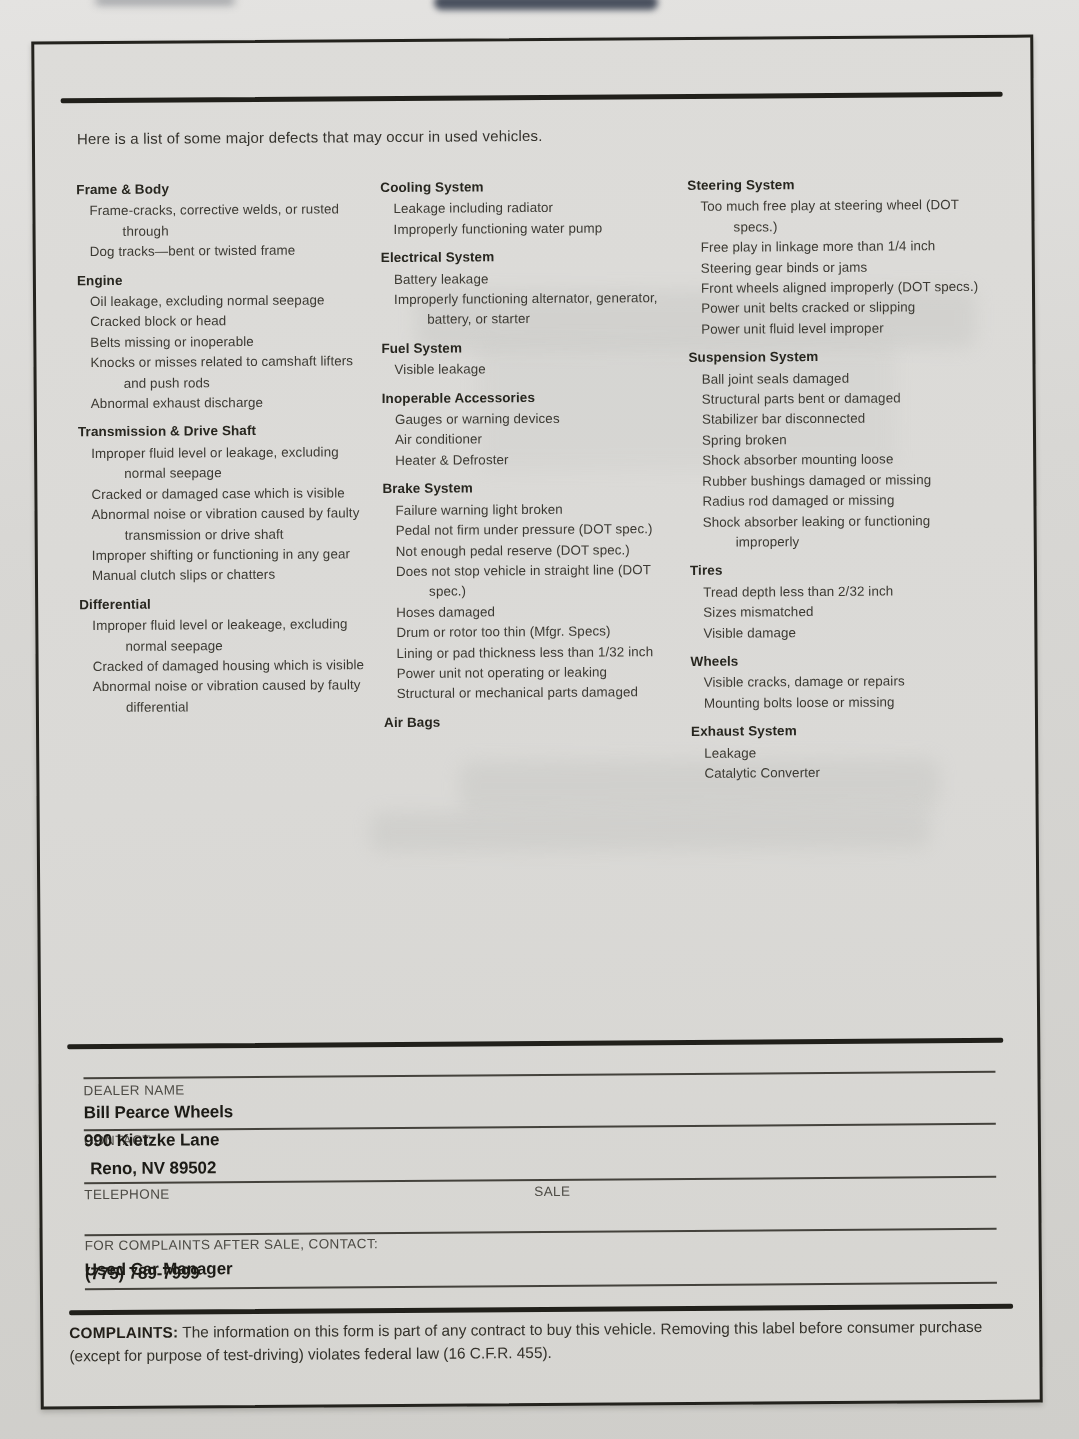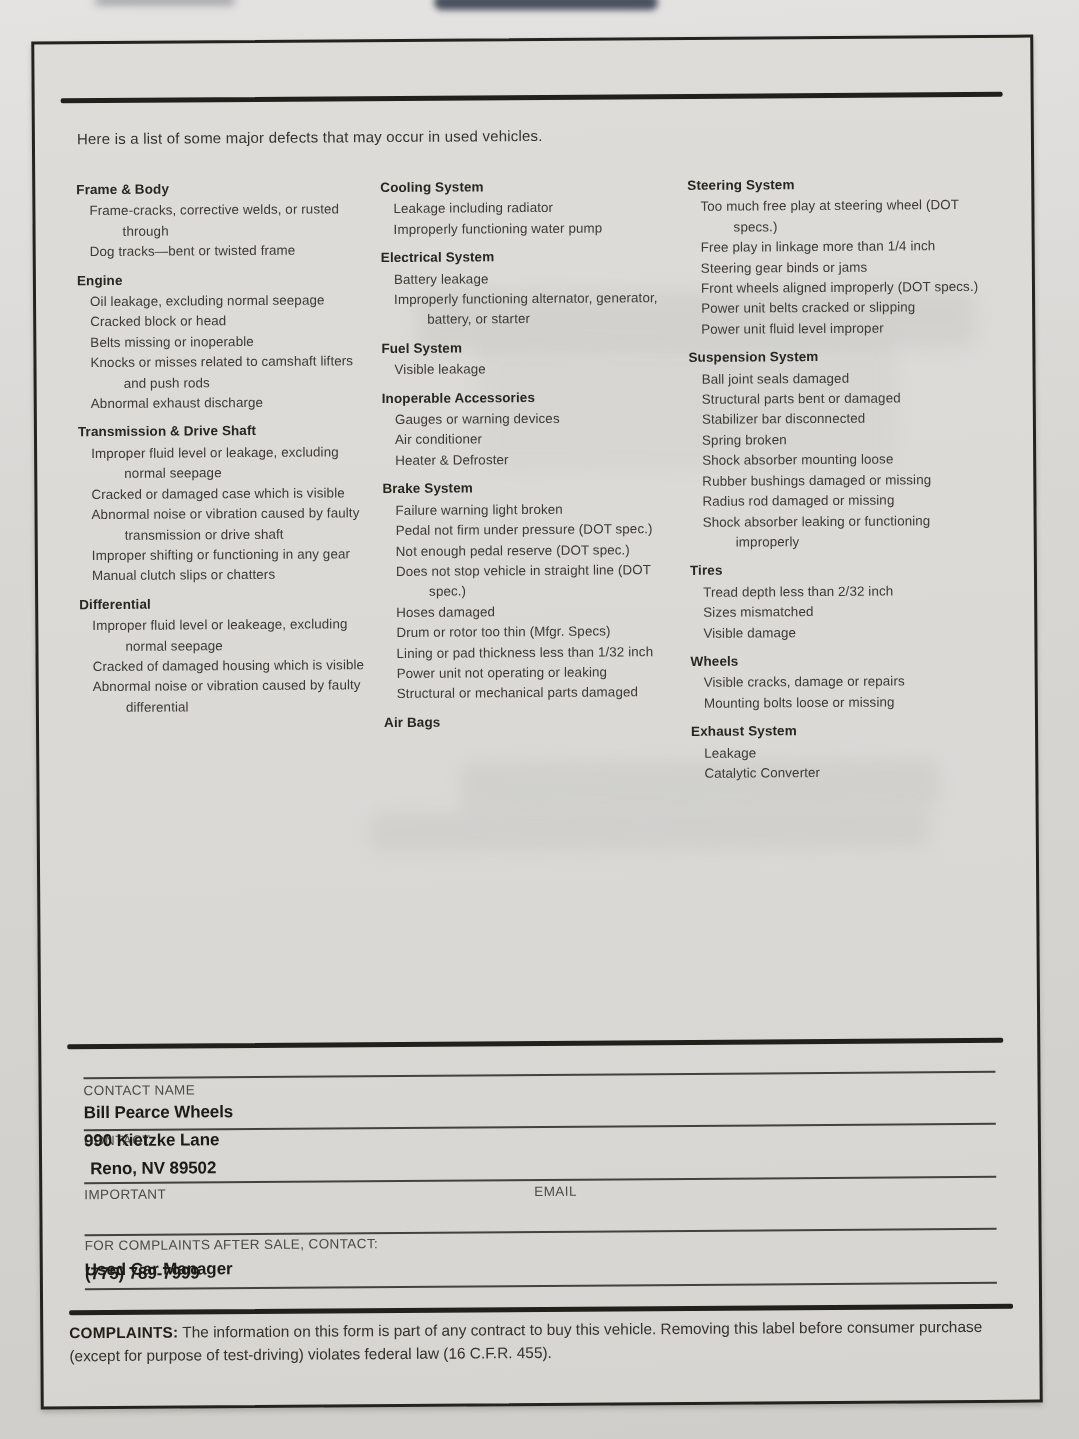--- a/index.html
+++ b/index.html
@@ -162,29 +162,29 @@
           <h3>Exhaust System</h3>
           <div class="item">Leakage</div>
           <div class="item">Catalytic Converter</div>
         </div>
       </div>
     </div>
 
   <div class="rule" id="rule-mid"></div>
 
   <div class="fline" style="top:1033px"></div>
-  <div class="flabel" style="left:42px;top:1039px">CONTACT NAME</div>
+  <div class="flabel" style="left:42px;top:1039px">DEALER NAME</div>
   <div class="fvalue" style="left:42px;top:1059px">Bill Pearce Wheels</div>
   <div class="fline" style="top:1085px"></div>
   <div class="flabel" style="left:42px;top:1089px">CONTACT</div>
   <div class="fvalue" style="left:42px;top:1087px">990 Kietzke Lane</div>
   <div class="fvalue" style="left:48px;top:1115px">Reno, NV 89502</div>
   <div class="fline" style="top:1138px"></div>
-  <div class="flabel" style="left:42px;top:1143px">IMPORTANT</div>
-  <div class="flabel" style="left:492px;top:1143px">EMAIL</div>
+  <div class="flabel" style="left:42px;top:1143px">TELEPHONE</div>
+  <div class="flabel" style="left:492px;top:1143px">SALE</div>
   <div class="fvalue" style="left:42px;top:1220px">(775) 789-7999</div>
   <div class="fline" style="top:1190px"></div>
   <div class="flabel" style="left:42px;top:1194px">FOR COMPLAINTS AFTER SALE, CONTACT:</div>
   <div class="fvalue" style="left:42px;top:1216px">Used Car Manager</div>
   <div class="fline" style="top:1244px"></div>
 
   <div class="rule" id="rule-bot"></div>
 
   <div class="important">
     <b>COMPLAINTS:</b>

